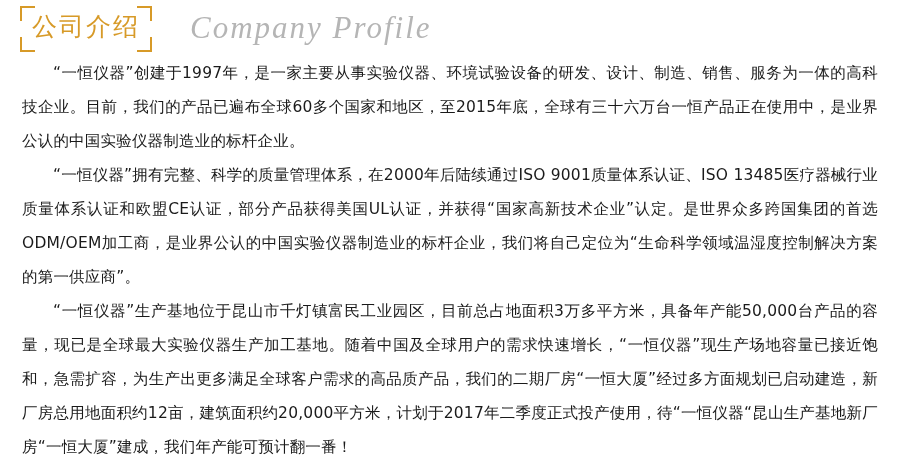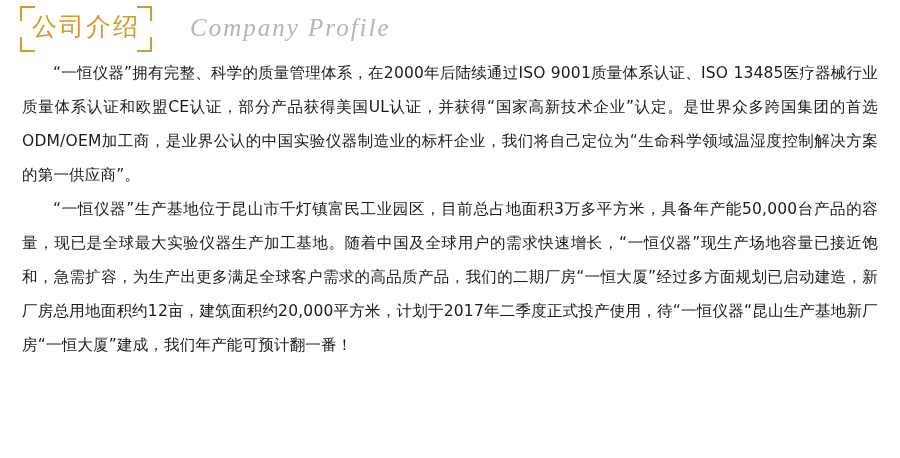--- a/index.html
+++ b/index.html
@@ -52,21 +52,21 @@
   }
   .corner.tl { top: -4px;  left: -2px;  border-right: none; border-bottom: none; }
   .corner.tr { top: -4px;  right: -2px; border-left: none;  border-bottom: none; }
   .corner.bl { bottom: -6px; left: -2px;  border-right: none; border-top: none; }
   .corner.br { bottom: -6px; right: -2px; border-left: none;  border-top: none; }
 
   .title-en {
     margin-left: 40px;
     font-family: "Liberation Serif", serif;
     font-style: italic;
-    font-size: 25px;
+    font-size: 31px;
     letter-spacing: 2px;
     color: #b5b5b5;
     white-space: nowrap;
   }
 
   
   .content {
     padding: 6px 22px 0 22px;
   }
   .para {
@@ -91,17 +91,18 @@
       <span class="corner tl"></span>
       <span class="corner tr"></span>
       <span class="corner bl"></span>
       <span class="corner br"></span>
       <span class="title-cn">公司介绍</span>
     </div>
     <span class="title-en">Company  Profile</span>
   </div>
 
   <div class="content">
+    <p class="para">“一恒仪器”创建于1997年，是一家主要从事实验仪器、环境试验设备的研发、设计、制造、销售、服务为一体的高科技企业。目前，我们的产品已遍布全球60多个国家和地区，至2015年底，全球有三十六万台一恒产品正在使用中，是业界公认的中国实验仪器制造业的标杆企业。</p>
     <p class="para">“一恒仪器”拥有完整、科学的质量管理体系，在2000年后陆续通过ISO 9001质量体系认证、ISO 13485医疗器械行业质量体系认证和欧盟CE认证，部分产品获得美国UL认证，并获得“国家高新技术企业”认定。是世界众多跨国集团的首选ODM/OEM加工商，是业界公认的中国实验仪器制造业的标杆企业，我们将自己定位为“生命科学领域温湿度控制解决方案的第一供应商”。</p>
     <p class="para">“一恒仪器”生产基地位于昆山市千灯镇富民工业园区，目前总占地面积3万多平方米，具备年产能50,000台产品的容量，现已是全球最大实验仪器生产加工基地。随着中国及全球用户的需求快速增长，“一恒仪器”现生产场地容量已接近饱和，急需扩容，为生产出更多满足全球客户需求的高品质产品，我们的二期厂房“一恒大厦”经过多方面规划已启动建造，新厂房总用地面积约12亩，建筑面积约20,000平方米，计划于2017年二季度正式投产使用，待“一恒仪器“昆山生产基地新厂房“一恒大厦”建成，我们年产能可预计翻一番！</p>
   </div>
 
 </div>
 
 </body></html>

